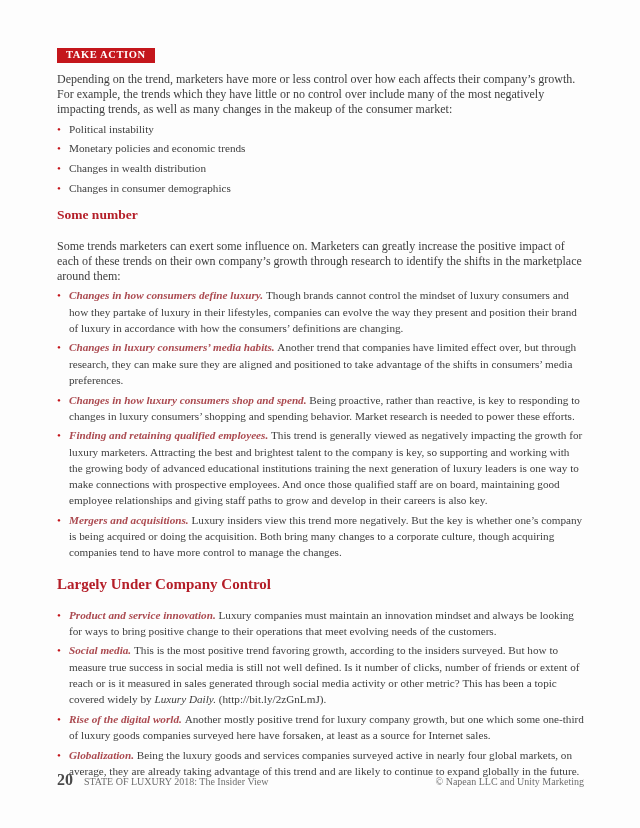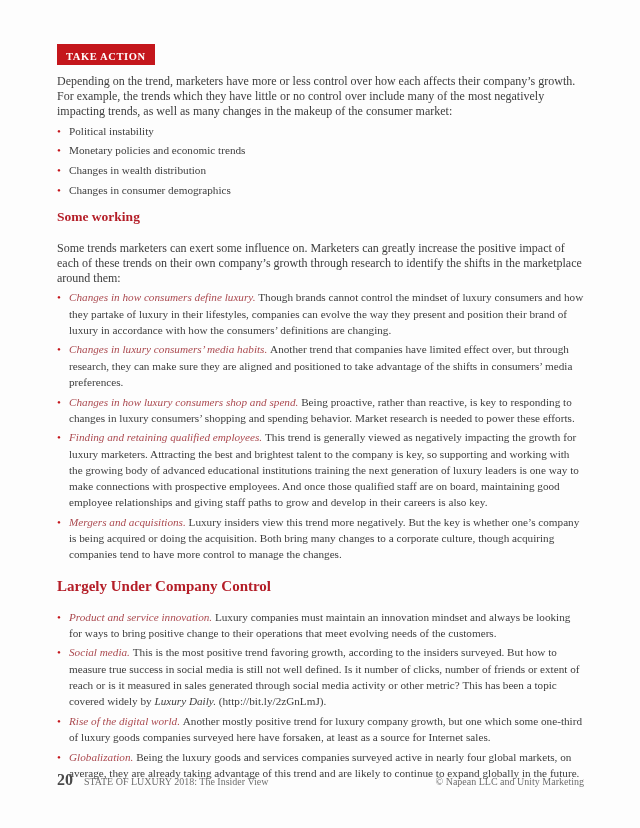--- a/index.html
+++ b/index.html
@@ -18,21 +18,21 @@
     inset: 0;
     padding: 44px 56px 0 57px;
   }
   .badge {
     display: inline-block;
     background: var(--badge-bg, #c4161c);
     color: var(--badge-text, #ffffff);
     font-weight: bold;
     font-size: 10.5px;
     letter-spacing: 0.6px;
-    padding: 7px 9px 3px 9px;
+    padding: 1px 9px 3px 9px;
   }
   .para {
     font-size: 12px;
     line-height: 15px;
     margin: 9px 0 0 0;
   }
   .h-small {
     color: var(--heading-red, #b41e28);
     font-size: 13.5px;
     font-weight: bold;
@@ -58,20 +58,21 @@
   }
   .dot {
     position: absolute;
     left: 0;
     top: 0;
     color: var(--bullet-red, #c4161c);
   }
   .lead {
     font-style: italic;
     color: var(--lead-red, #ab4a50);
+    font-weight: bold;
   }
   .it { font-style: italic; }
   .footer {
     position: absolute;
     left: 57px;
     right: 56px;
     top: 771px;
     display: flex;
     justify-content: space-between;
     align-items: baseline;
@@ -99,21 +100,21 @@
 
   
   <ul class="bullets">
     <li><span class="dot">•</span><span>Political instability</span></li>
     <li><span class="dot">•</span><span>Monetary policies and economic trends</span></li>
     <li><span class="dot">•</span><span>Changes in wealth distribution</span></li>
     <li><span class="dot">•</span><span>Changes in consumer demographics</span></li>
   </ul>
 
   
-  <div class="h-small">Some working</div>
+  <div class="h-small">Some number</div>
   <p class="para" style="margin-top:16px;">Some trends marketers can exert some influence on. Marketers can greatly increase the positive impact of each of these trends on their own company’s growth through research to identify the shifts in the marketplace around them:</p>
   <ul class="bullets">
     <li><span class="dot">•</span><span class="lead">Changes in how consumers define luxury. </span><span>Though brands cannot control the mindset of luxury consumers and how they partake of luxury in their lifestyles, companies can evolve the way they present and position their brand of luxury in accordance with how the consumers’ definitions are changing.</span></li>
     <li><span class="dot">•</span><span class="lead">Changes in luxury consumers’ media habits. </span><span>Another trend that companies have limited effect over, but through research, they can make sure they are aligned and positioned to take advantage of the shifts in consumers’ media preferences.</span></li>
     <li><span class="dot">•</span><span class="lead">Changes in how luxury consumers shop and spend. </span><span>Being proactive, rather than reactive, is key to responding to changes in luxury consumers’ shopping and spending behavior. Market research is needed to power these efforts.</span></li>
     <li><span class="dot">•</span><span class="lead">Finding and retaining qualified employees. </span><span>This trend is generally viewed as negatively impacting the growth for luxury marketers. Attracting the best and brightest talent to the company is key, so supporting and working with the growing body of advanced educational institutions training the next generation of luxury leaders is one way to make connections with prospective employees. And once those qualified staff are on board, maintaining good employee relationships and giving staff paths to grow and develop in their careers is also key.</span></li>
     <li><span class="dot">•</span><span class="lead">Mergers and acquisitions. </span><span>Luxury insiders view this trend more negatively. But the key is whether one’s company is being acquired or doing the acquisition. Both bring many changes to a corporate culture, though acquiring companies tend to have more control to manage the changes.</span></li>
   </ul>
 
   

